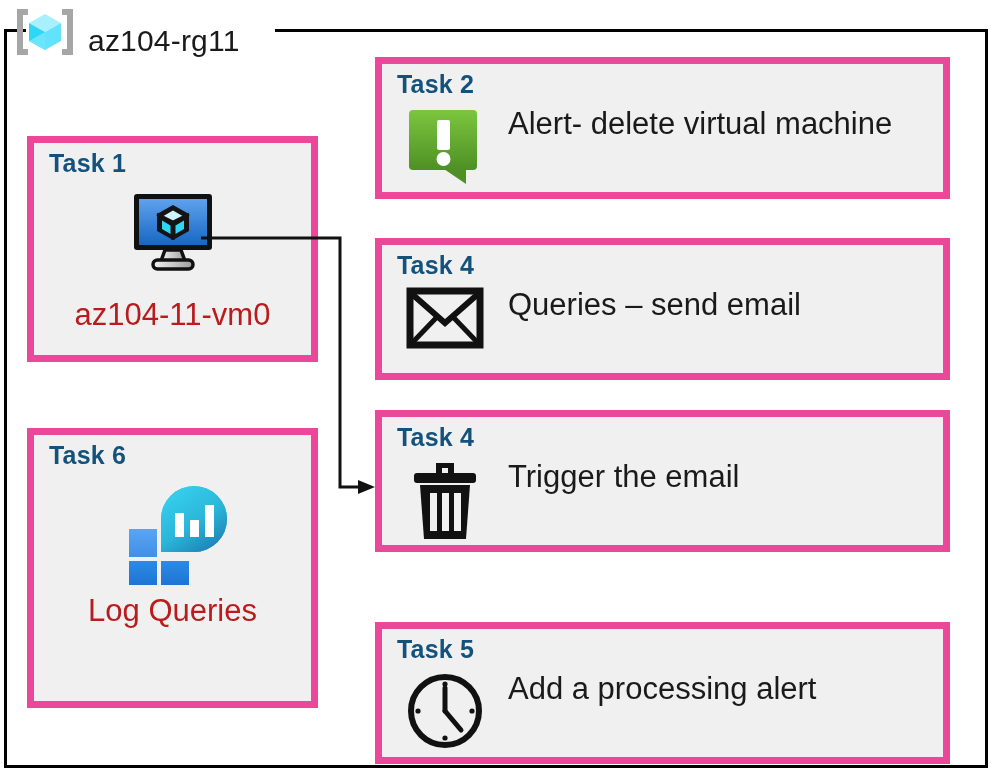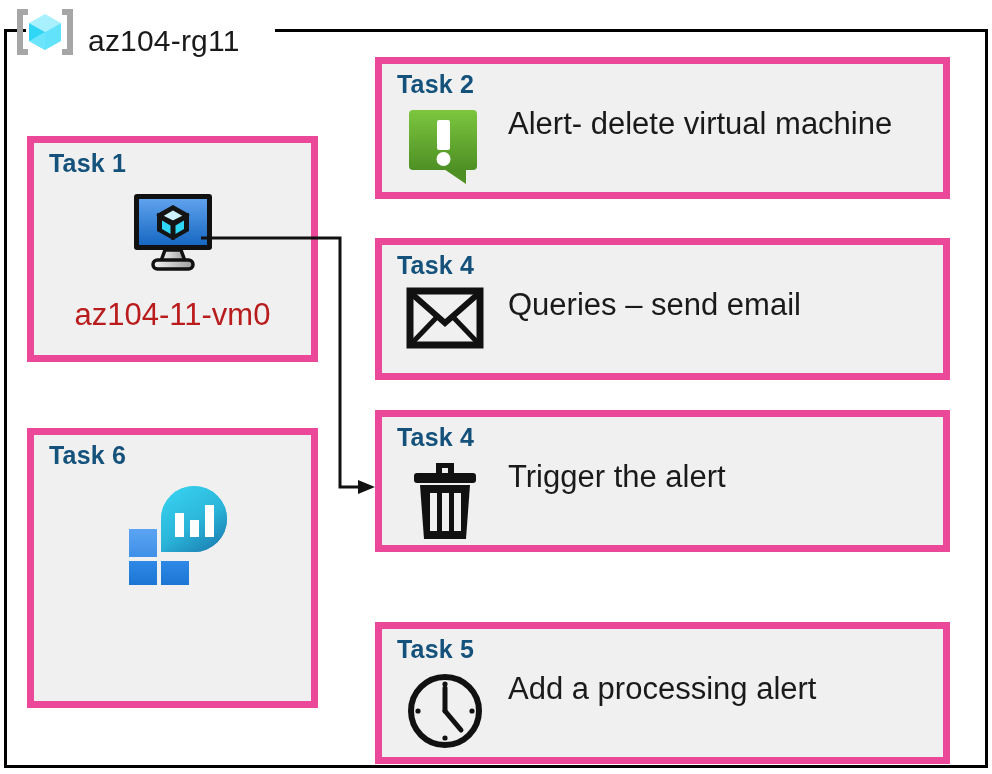--- a/index.html
+++ b/index.html
@@ -209,20 +209,21 @@
       <rect x="43" y="78" width="28" height="24" fill="url(#sqDark)"></rect>
 
       <path d="M43 36 A33 33 0 1 1 76 69 L43 69 Z" fill="url(#logBlob)"></path>
       <circle cx="76" cy="36" r="33" fill="url(#logBlob)"></circle>
 
       <rect x="57" y="30" width="9" height="24" fill="#ffffff"></rect>
       <rect x="72" y="37" width="9" height="17" fill="#ffffff"></rect>
       <rect x="87" y="22" width="9" height="32" fill="#ffffff"></rect>
     </svg>
   </div>
+  <div class="left-caption" style="top:158px;">Log Queries</div>
 </div>
 
 <div class="card card-right" id="card-task2">
   <div class="card-label">Task 2</div>
   <div class="row-body">
     <div class="row-icon">
       <svg width="78" height="80" viewBox="0 0 78 80" aria-hidden="true">
         <defs>
           <linearGradient id="alertG" x1="0" y1="0" x2="0" y2="1">
             <stop offset="0" stop-color="#7cc63f"></stop>
@@ -263,21 +264,21 @@
 
         <rect x="4" y="14" width="62" height="10" rx="3" fill="#111111"></rect>
 
         <path d="M10 26 L60 26 L56 80 L14 80 Z" fill="#111111"></path>
 
         <rect x="20" y="34" width="7" height="38" fill="#f0f0f0"></rect>
         <rect x="32" y="34" width="7" height="38" fill="#f0f0f0"></rect>
         <rect x="44" y="34" width="7" height="38" fill="#f0f0f0"></rect>
       </svg>
     </div>
-    <div class="row-caption">Trigger the alert</div>
+    <div class="row-caption">Trigger the email</div>
   </div>
 </div>
 
 <div class="card card-right" id="card-task5">
   <div class="card-label">Task 5</div>
   <div class="row-body">
     <div class="row-icon">
       <svg width="80" height="80" viewBox="0 0 80 80" aria-hidden="true">
         <circle cx="40" cy="40" r="34" fill="none" stroke="#111111" stroke-width="6"></circle>
 

